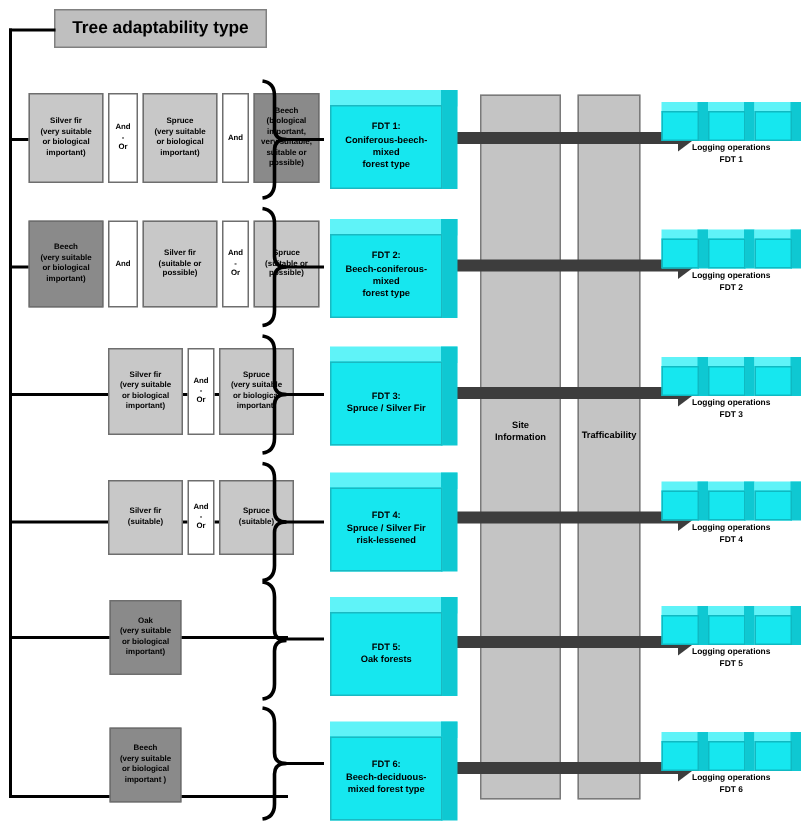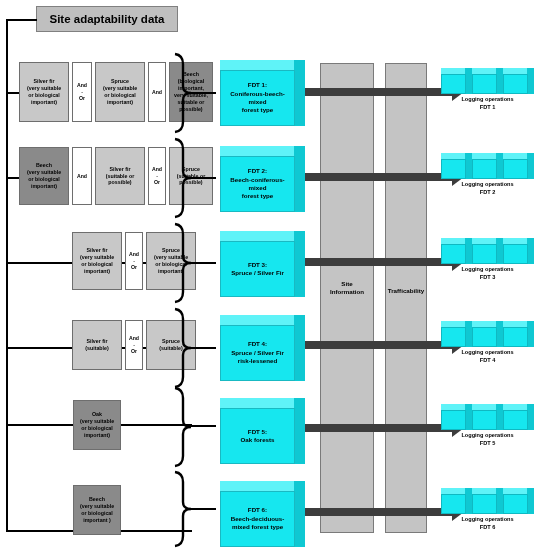--- a/index.html
+++ b/index.html
@@ -79,21 +79,21 @@
   .greybar .lbl{
     position:absolute;width:100%;left:0;text-align:center;
     font-size:6.2px;font-weight:bold;color:#000;line-height:1.35;
   }
 </style>
 </head>
 <body>
 
 <div id="canvas">
 
-  <div class="abs title-box" style="left:36px;top:6px;width:142px;height:26px;">Site adaptability data</div>
+  <div class="abs title-box" style="left:36px;top:6px;width:142px;height:26px;">Tree adaptability type</div>
 
   <div class="abs vline" style="left:6px;top:19px;height:512px;"></div>
   <div class="abs hline" style="left:6px;top:19px;width:31px;"></div>
 
   <div class="abs hline" style="left:6px;top:92px;width:14px;"></div>
   <div class="abs hline" style="left:6px;top:177px;width:14px;"></div>
   <div class="abs hline" style="left:6px;top:262px;width:186px;"></div>
   <div class="abs hline" style="left:6px;top:347px;width:186px;"></div>
   <div class="abs hline" style="left:6px;top:424px;width:186px;"></div>
   <div class="abs hline" style="left:6px;top:530px;width:186px;"></div>

